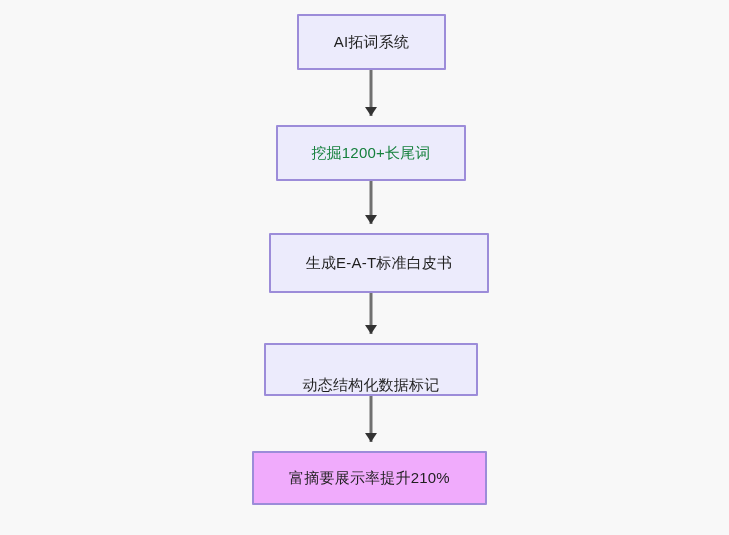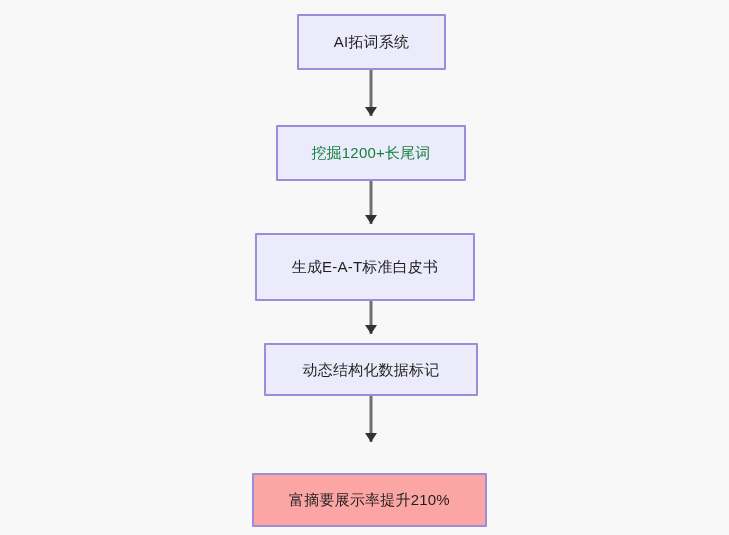--- a/index.html
+++ b/index.html
@@ -70,25 +70,25 @@
   <div class="arrowhead" style="left: 371px; top: 433px; border-top-color: rgb(51, 51, 51);"></div>
 
   <div class="node" style="left: 297px; top: 14px; width: 149px; height: 56px; background: rgb(236, 235, 252); border-color: rgb(156, 140, 217); color: rgb(31, 31, 31);">
     <span class="node-label">AI拓词系统</span>
   </div>
 
   <div class="node" style="left: 276px; top: 125px; width: 190px; height: 56px; background: rgb(236, 235, 252); border-color: rgb(156, 140, 217); color: #15803d;">
     <span class="node-label">挖掘1200+长尾词</span>
   </div>
 
-  <div class="node" style="left: 255px; top: 233px; width: 220px; height: 68px; background: rgb(236, 235, 252); border-color: rgb(156, 140, 217); color: rgb(31, 31, 31);">
+  <div class="node" style="left: 269px; top: 233px; width: 220px; height: 60px; background: rgb(236, 235, 252); border-color: rgb(156, 140, 217); color: rgb(31, 31, 31);">
     <span class="node-label">生成E-A-T标准白皮书</span>
   </div>
 
-  <div class="node" style="left: 264px; top: 343px; width: 214px; height: 53px; background: rgb(236, 235, 252); border-color: rgb(156, 140, 217); color: rgb(31, 31, 31);">
+  <div class="node" style="left: 264px; top: 343px; width: 214px; height: 53px; background: rgb(236, 235, 252); border-color: rgb(156, 140, 217); color: rgb(31, 31, 31); align-items: flex-end;">
     <span class="node-label">动态结构化数据标记</span>
   </div>
 
-  <div class="node" style="left: 252px; top: 473px; width: 235px; height: 54px; background: #fca5a5; border-color: rgb(156, 140, 217); color: rgb(31, 31, 31);">
+  <div class="node" style="left: 252px; top: 451px; width: 235px; height: 54px; background: #f0abfc; border-color: rgb(156, 140, 217); color: rgb(31, 31, 31);">
     <span class="node-label">富摘要展示率提升210%</span>
   </div>
 
 </div>
 
 </body></html>

